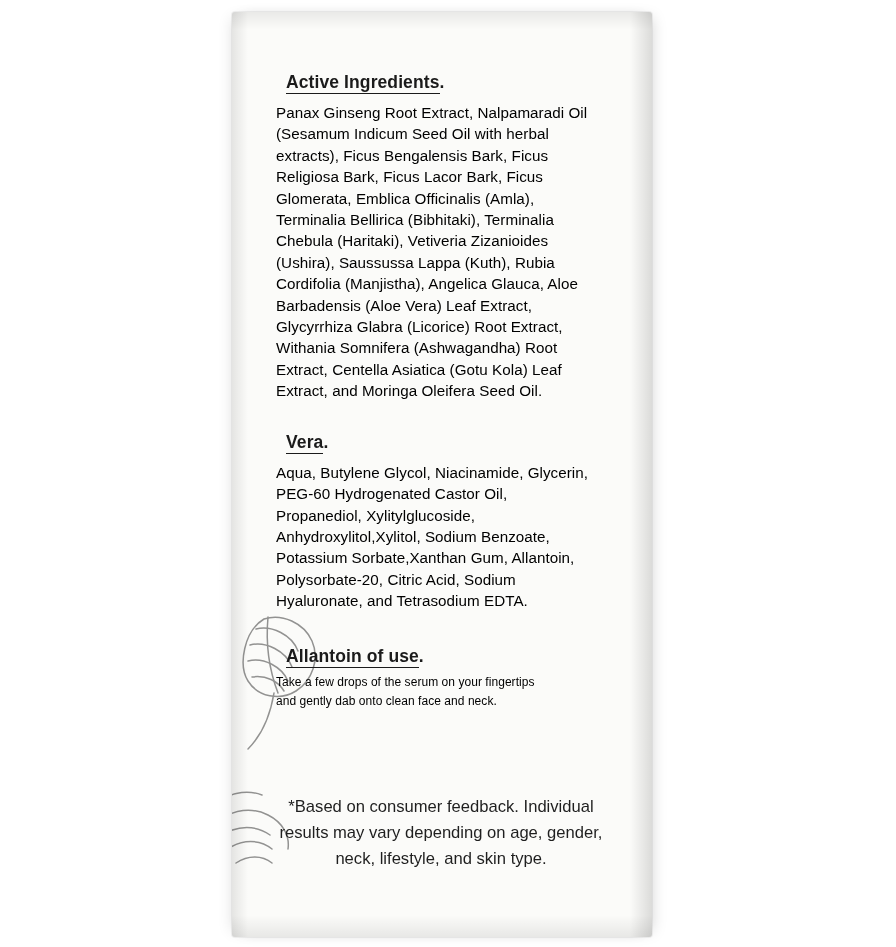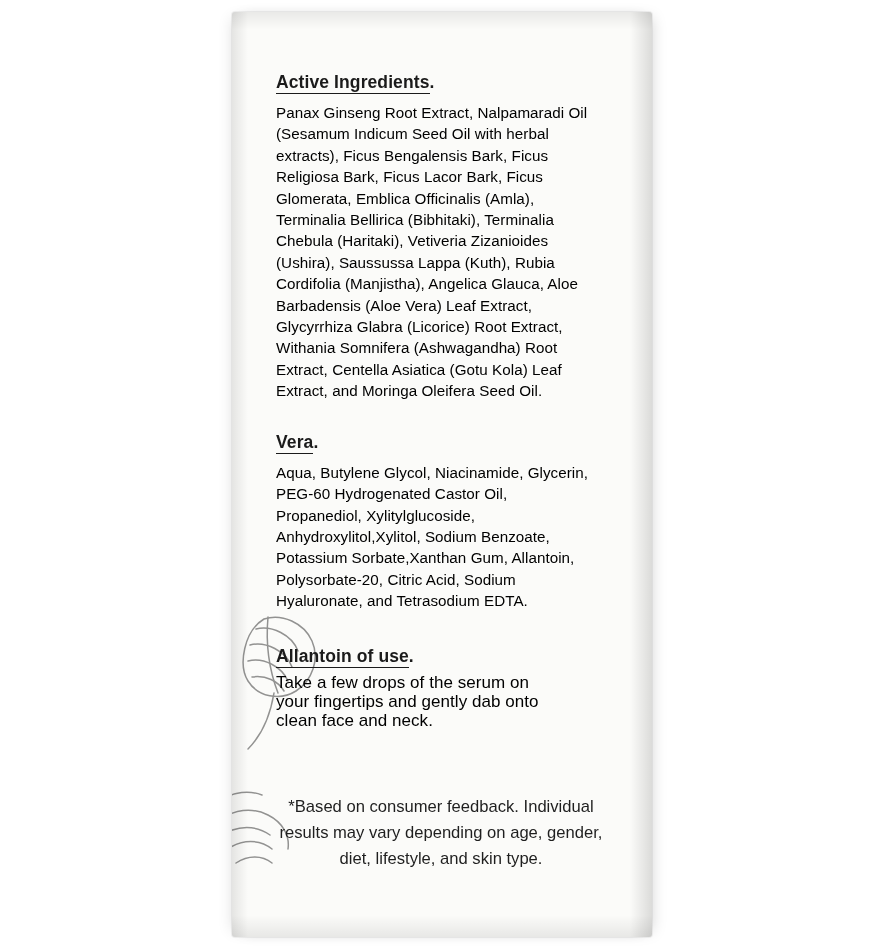--- a/index.html
+++ b/index.html
@@ -95,35 +95,36 @@
     font-size: 17.5px;
     font-weight: bold;
     letter-spacing: 0.1px;
     color: #1b1b1b;
     margin: 0 0 9px 0;
     display: inline-block;
   }
   .heading .underlined {
     border-bottom: 1.6px solid #1b1b1b;
     padding-bottom: 1px;
+    margin-left: 10px;
   }
 
   .body-text {
     font-size: 15.2px;
     line-height: 21.4px;
     color: #000000;
     margin: 0;
     letter-spacing: 0.05px;
   }
 
   .section-ingredients { margin-bottom: 30px; }
   .section-base { margin-bottom: 34px; }
 
   .section-direction .body-text {
-    font-size: 17px;
+    font-size: 12px;
     line-height: 19px;
     width: 272px;
   }
   .section-direction .heading { margin-bottom: 6px; }
 
   .footnote {
     position: absolute;
     left: 44px;
     top: 782px;
     width: 330px;
@@ -181,16 +182,16 @@
 
       <div class="section section-direction">
         <h2 class="heading">
           <span class="underlined">Allantoin of use</span><span>.</span>
         </h2>
         <p class="body-text">Take a few drops of the serum on your fingertips and gently dab onto clean face and neck.</p>
       </div>
 
     </div>
 
-    <div class="footnote">*Based on consumer feedback. Individual results may vary depending on age, gender, diet, lifestyle, and skin type.</div>
+    <div class="footnote">*Based on consumer feedback. Individual results may vary depending on age, gender, neck, lifestyle, and skin type.</div>
 
   </div>
 </div>
 
 </body></html>

